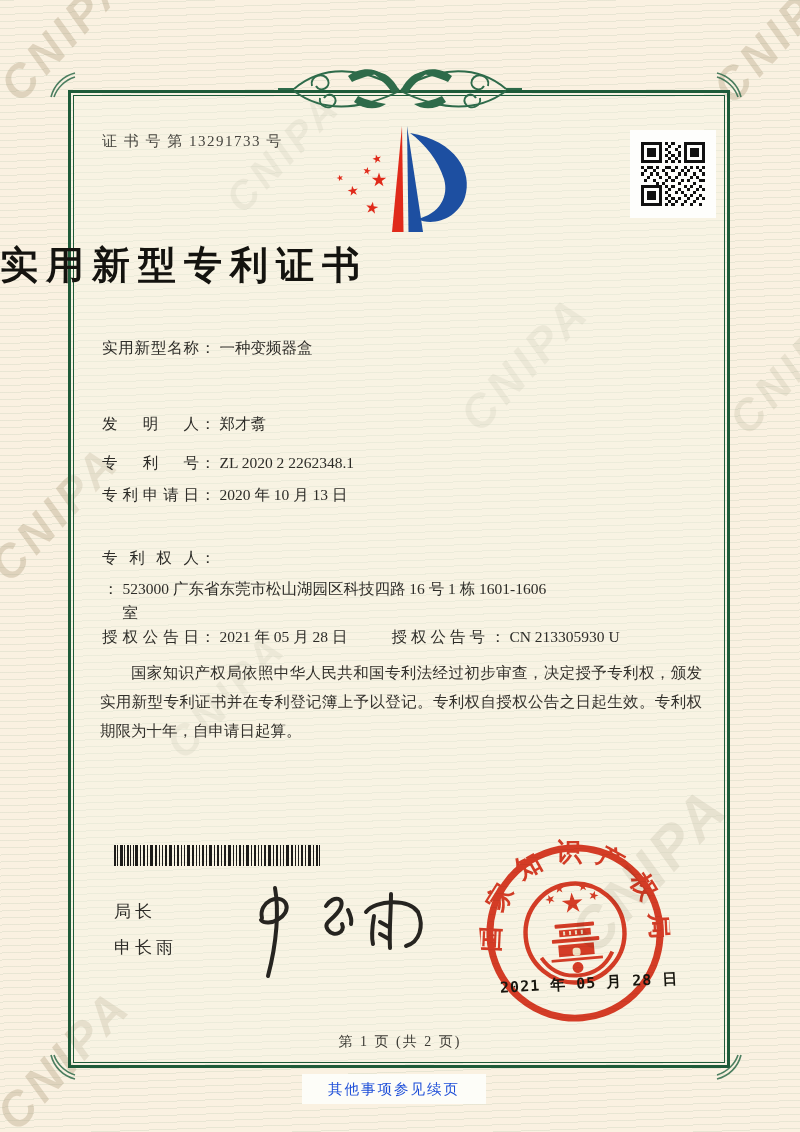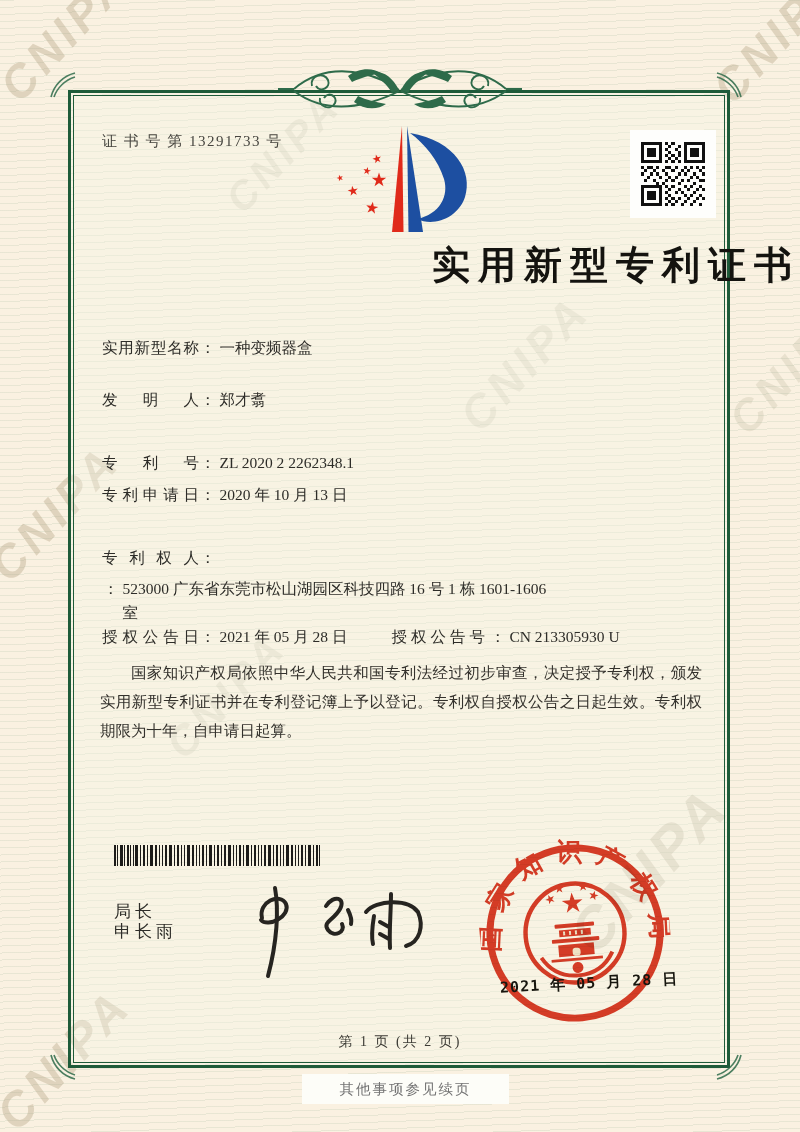--- a/index.html
+++ b/index.html
@@ -36,21 +36,21 @@
     position:absolute; left:102px; top:132px; z-index:2;
     font-size:15px; letter-spacing:1.5px; color:#46453f;
   }
   .qr{
     position:absolute; left:630px; top:130px; width:86px; height:88px;
     background:#fefefc; z-index:2; display:flex; align-items:center; justify-content:center;
   }
   .logo{position:absolute; left:330px; top:120px; z-index:2;}
   .title{
     position:absolute; left:0; top:240px; width:100%; z-index:2;
-    text-align:right; font-size:38px; font-weight:bold;
+    text-align:left; font-size:38px; font-weight:bold;
     letter-spacing:8px; color:#14130f;
   }
   
   .row{
     position:absolute; left:102px; z-index:2; display:flex;
     font-size:15.5px; line-height:1.55; color:#2d2c28;
   }
   .row .lbl{
     display:inline-block; width:97px; flex:0 0 97px;
     text-align:justify; text-align-last:justify;
@@ -64,40 +64,40 @@
     font-size:15.5px; line-height:1.88; text-align:justify; color:#33312c;
   }
   .body-text p{margin:0; text-indent:2em;}
   
   .barcode{position:absolute; left:114px; top:845px; z-index:2;}
   .director{
     position:absolute; left:114px; top:903px; z-index:2;
     font-family:"Liberation Sans","DejaVu Sans",sans-serif;
     font-size:17px; letter-spacing:4px; color:#2e2d29; line-height:1;
   }
-  .director .name{margin-top:3px;}
+  .director .name{margin-top:19px;}
   .signature{position:absolute; left:228px; top:876px; z-index:2;}
   .seal{
     position:absolute; left:480px; top:838px; width:190px; height:190px; z-index:3;
     transform:rotate(-5deg); mix-blend-mode:multiply; opacity:.95;
   }
   .seal-date{
     position:absolute; left:500px; top:974px; z-index:4;
     font-family:"DejaVu Sans Mono","Liberation Mono",monospace;
     font-size:15px; letter-spacing:1px; color:#17160f;
     transform:rotate(-3deg); font-weight:600;
   }
   .page-no{
     position:absolute; left:0; top:1033px; width:100%; z-index:2;
     text-align:center; font-size:14px; letter-spacing:2px; color:#3b3a34;
   }
   .continuation{
-    position:absolute; left:302px; top:1074px; width:207px; height:30px; z-index:2;
+    position:absolute; left:302px; top:1074px; width:184px; height:30px; z-index:2;
     background:#fdfdf8; text-align:center; line-height:30px;
-    font-size:14.5px; letter-spacing:2px; color:#737373;
+    font-size:14.5px; letter-spacing:2px; color:#1d4ed8;
   }
 </style>
 </head>
 <body>
 
 <div class="page">
 
   <div class="wm" style="left:-18px;top:6px;font-size:46px;">CNIPA</div>
   <div class="wm" style="left:695px;top:8px;font-size:46px;">CNIPA</div>
   <div class="wm light" style="left:210px;top:130px;font-size:40px;">CNIPA</div>
@@ -183,21 +183,21 @@
     </g>
   </svg>
 
   <div class="title">实用新型专利证书</div>
 
   <div class="row" style="top:336px;">
     <span class="lbl">实用新型名称</span>
       <span class="colon">：</span>
     <span class="val">一种变频器盒</span>
   </div>
-  <div class="row" style="top:388px;align-items:flex-end;">
+  <div class="row" style="top:412px;align-items:flex-end;">
     <span class="lbl">发明人</span>
       <span class="colon">：</span>
     <span class="val">郑才翥</span>
   </div>
   <div class="row" style="top:451px;">
     <span class="lbl">专利号</span>
       <span class="colon">：</span>
     <span class="val">ZL 2020 2 2262348.1</span>
   </div>
   <div class="row" style="top:483px;">

